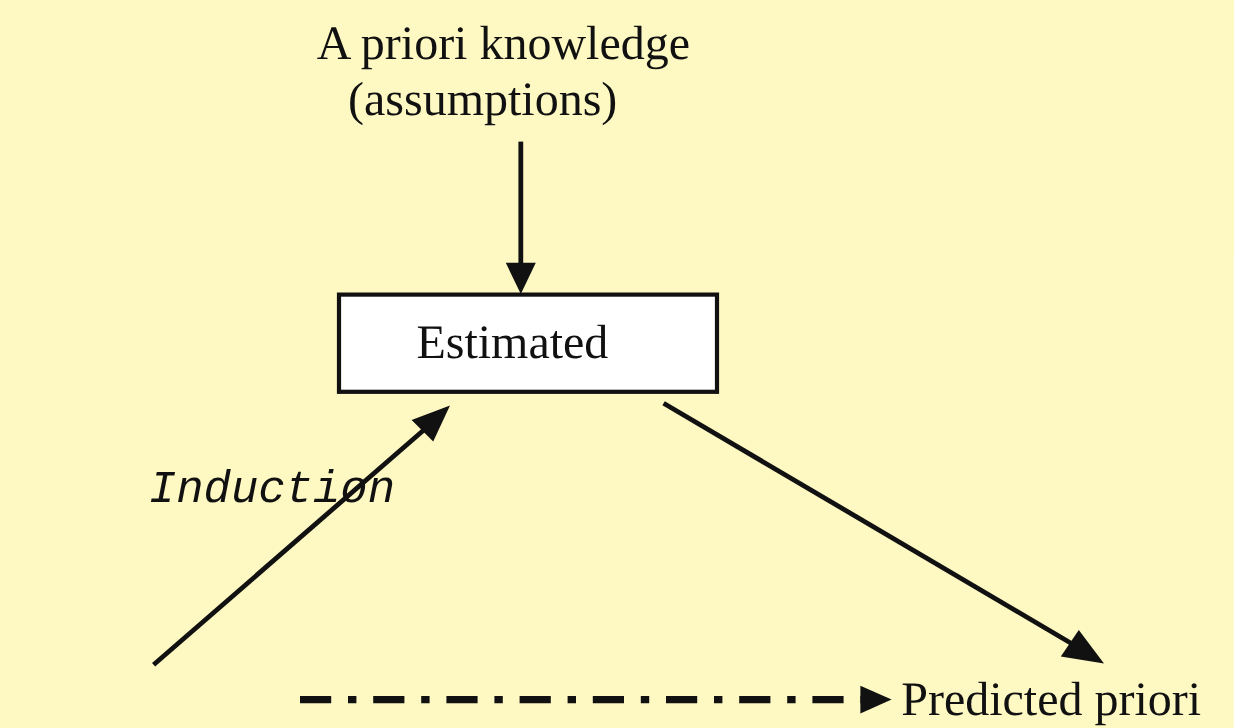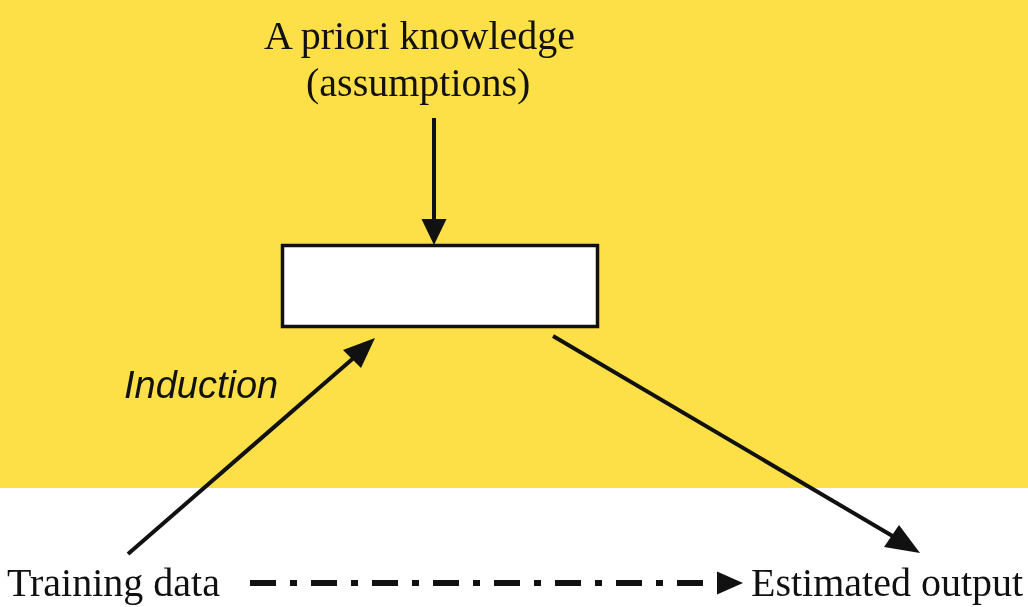--- a/index.html
+++ b/index.html
@@ -11,22 +11,22 @@
   body {
     width: 1028px;
     height: 607px;
     overflow: hidden;
     font-family: "Liberation Serif", "DejaVu Serif", serif;
     color: #111111;
   }
   #diagram-canvas {
     position: relative;
     width: 1028px;
-    height: 488px;
-    background: #fde047;
+    height: 607px;
+    background: #fef9c3;
   }
   #diagram-svg {
     position: absolute;
     left: 0;
     top: 0;
     width: 1028px;
     height: 607px;
   }
   .lbl {
     position: absolute;
@@ -36,29 +36,30 @@
   }
   
   .node-text {
     font-family: "Liberation Serif", "DejaVu Serif", serif;
     font-style: normal;
     font-weight: 400;
     font-size: 40px;
   }
   
   .edge-text {
-    font-family: Liberation Sans, sans-serif;
+    font-family: Liberation Mono, monospace;
     font-style: italic;
     font-weight: 400;
     font-size: 38px;
+    margin-top: 24px;
   }
 
   
   #apriori-line1 { left: 264px;  top: 16px;  }
-  #apriori-line2 { left: 306px;  top: 63px;  }
+  #apriori-line2 { left: 290px;  top: 63px;  }
   #estimated-label { left: 347px; top: 265px; }
   #induction-label  { left: 124px; top: 366px; }
   #deduction-label  { left: 754px; top: 418px; }
   #transduction-label { left: 389px; top: 514px; }
   #training-data-label { left: 7px;  top: 563px; }
   #predicted-output-label { left: 751px; top: 563px; }
 </style>
 </head>
 <body>
 
@@ -86,22 +87,22 @@
     <g>
       <line x1="250" y1="583" x2="718" y2="583" stroke="#111111" stroke-width="6" stroke-linecap="butt" stroke-dasharray="26 14 7 14"></line>
       <polygon points="743,583 717,571.5 717,594.5" fill="#111111"></polygon>
     </g>
   </svg>
 
   <div class="lbl node-text" id="apriori-line1">A priori knowledge</div>
 
   <div class="lbl node-text" id="apriori-line2">(assumptions)</div>
 
+  <div class="lbl node-text" id="estimated-label">Estimated</div>
 
   <div class="lbl edge-text" id="induction-label">Induction</div>
 
 
 
-  <div class="lbl node-text" id="training-data-label">Training data</div>
 
-  <div class="lbl node-text" id="predicted-output-label">Estimated output</div>
+  <div class="lbl node-text" id="predicted-output-label">Predicted priori</div>
 
 </div>
 
 </body></html>

